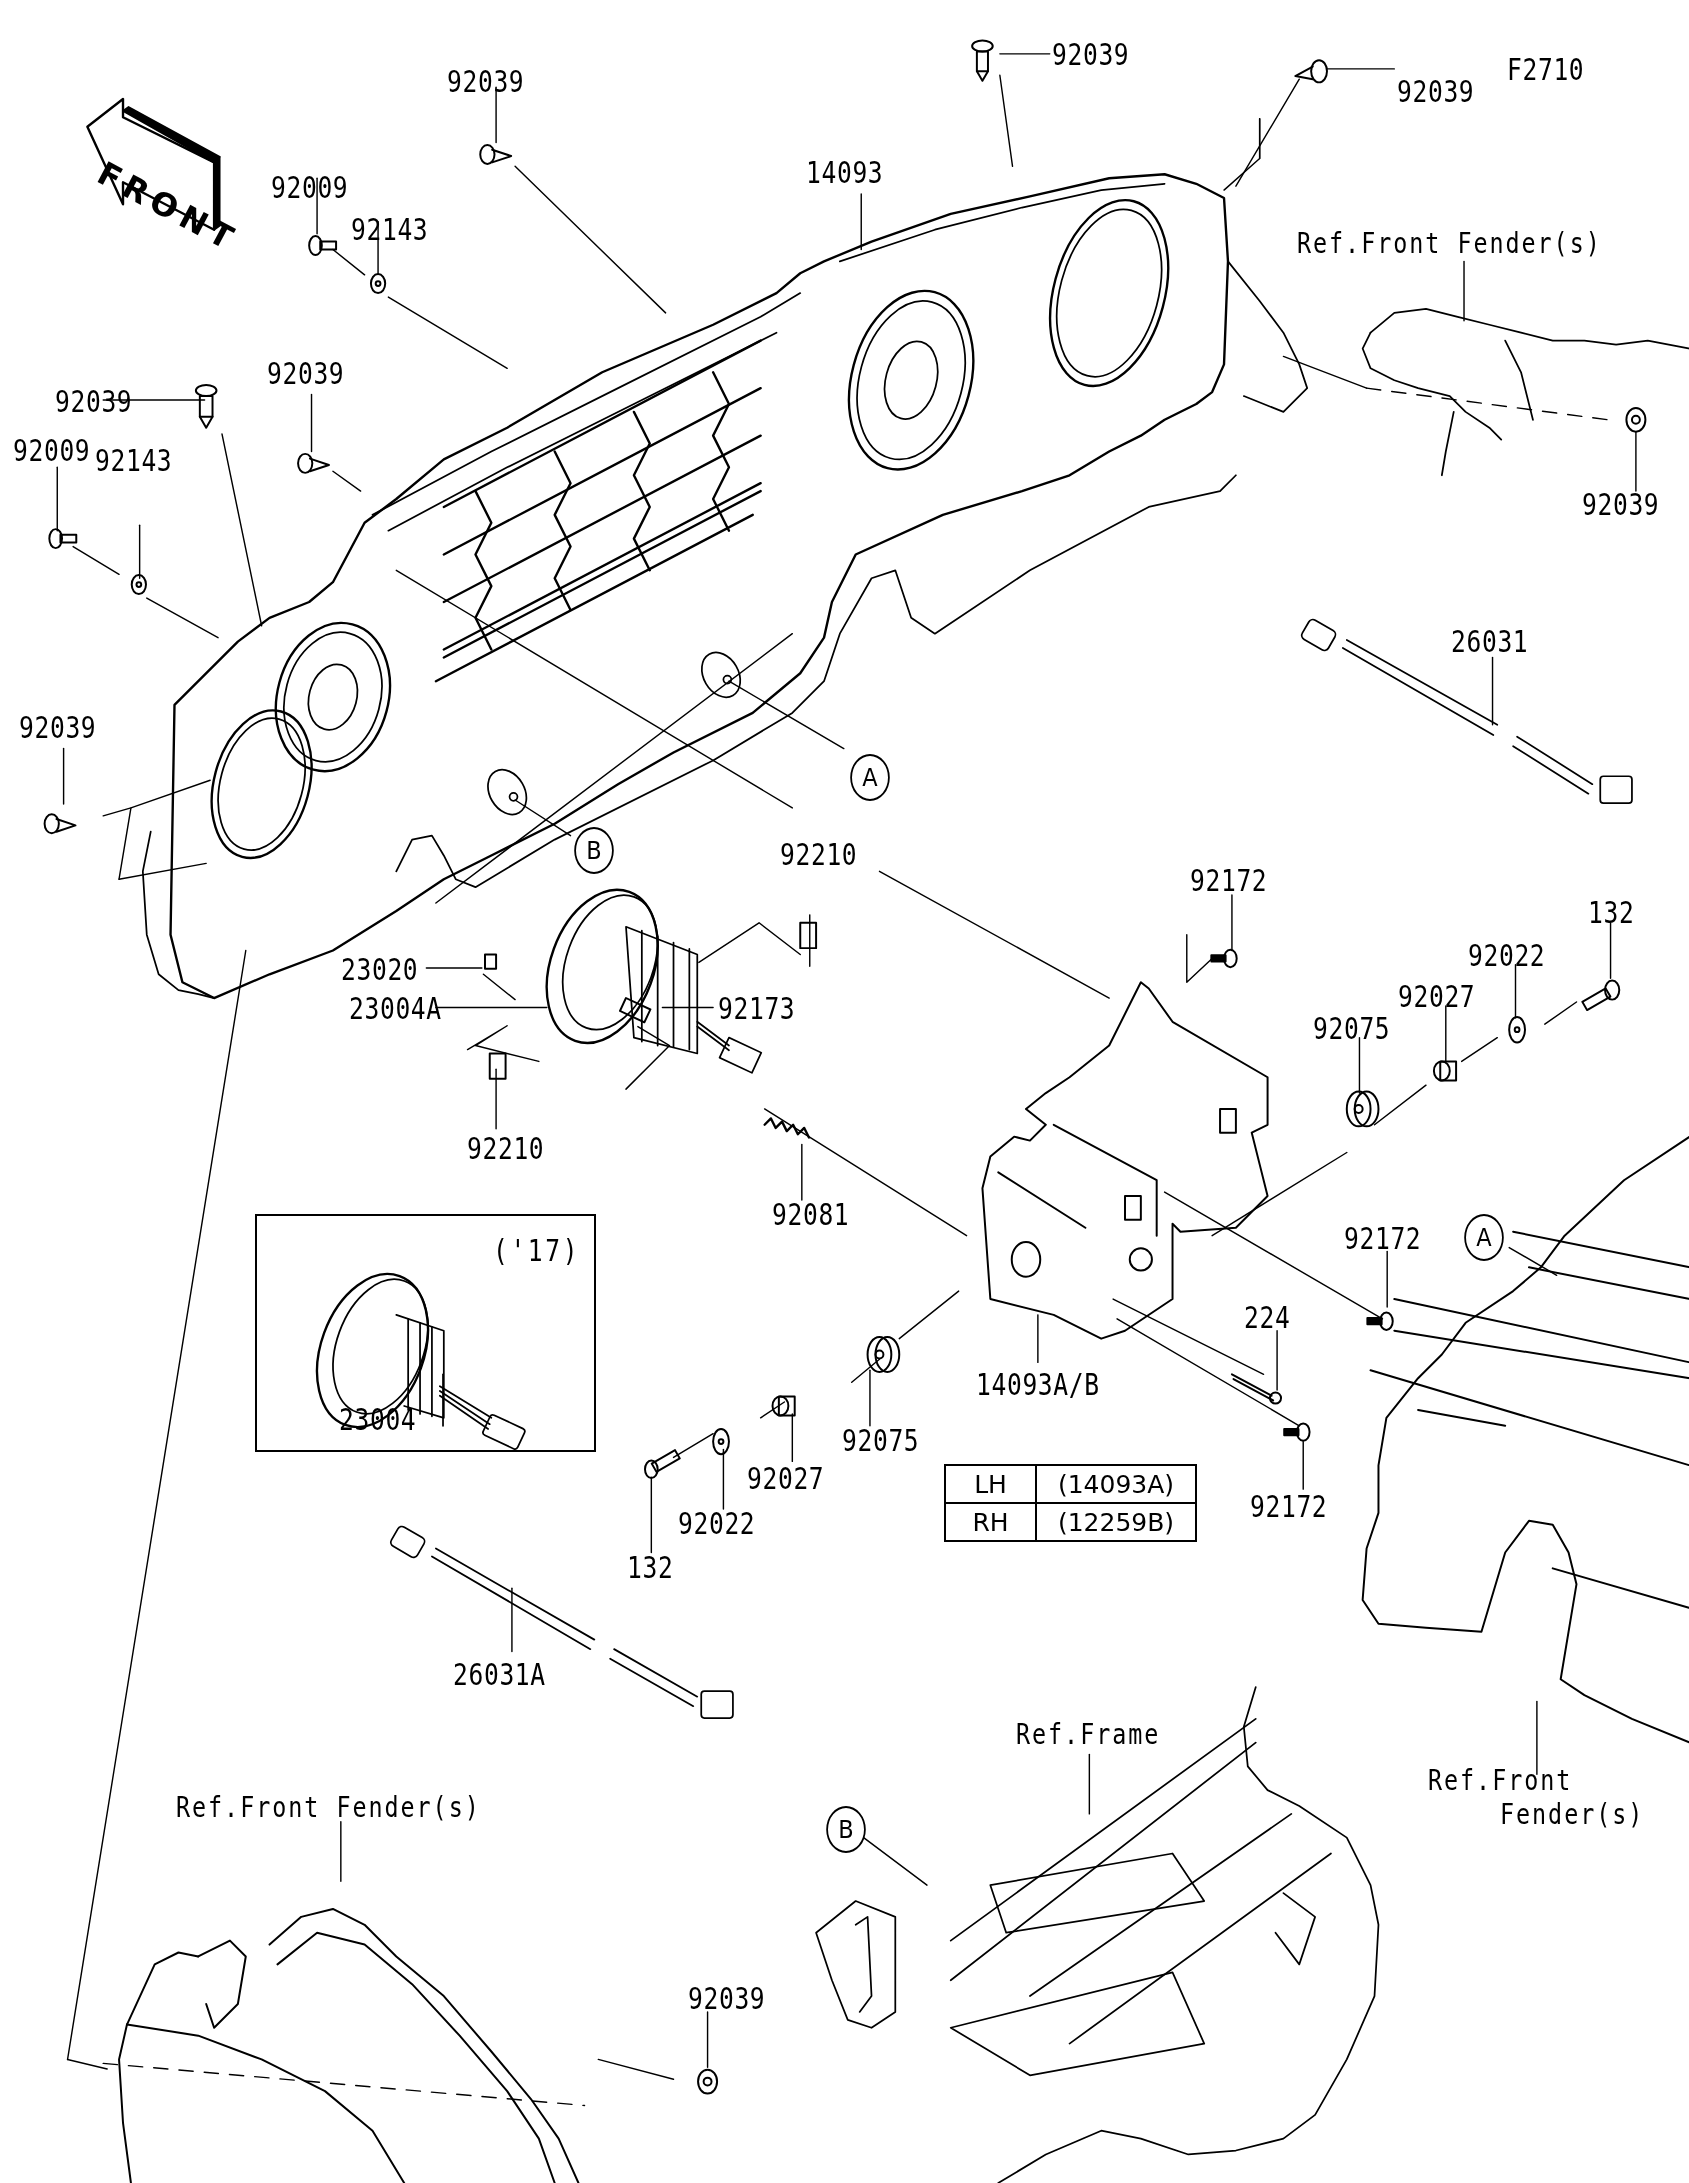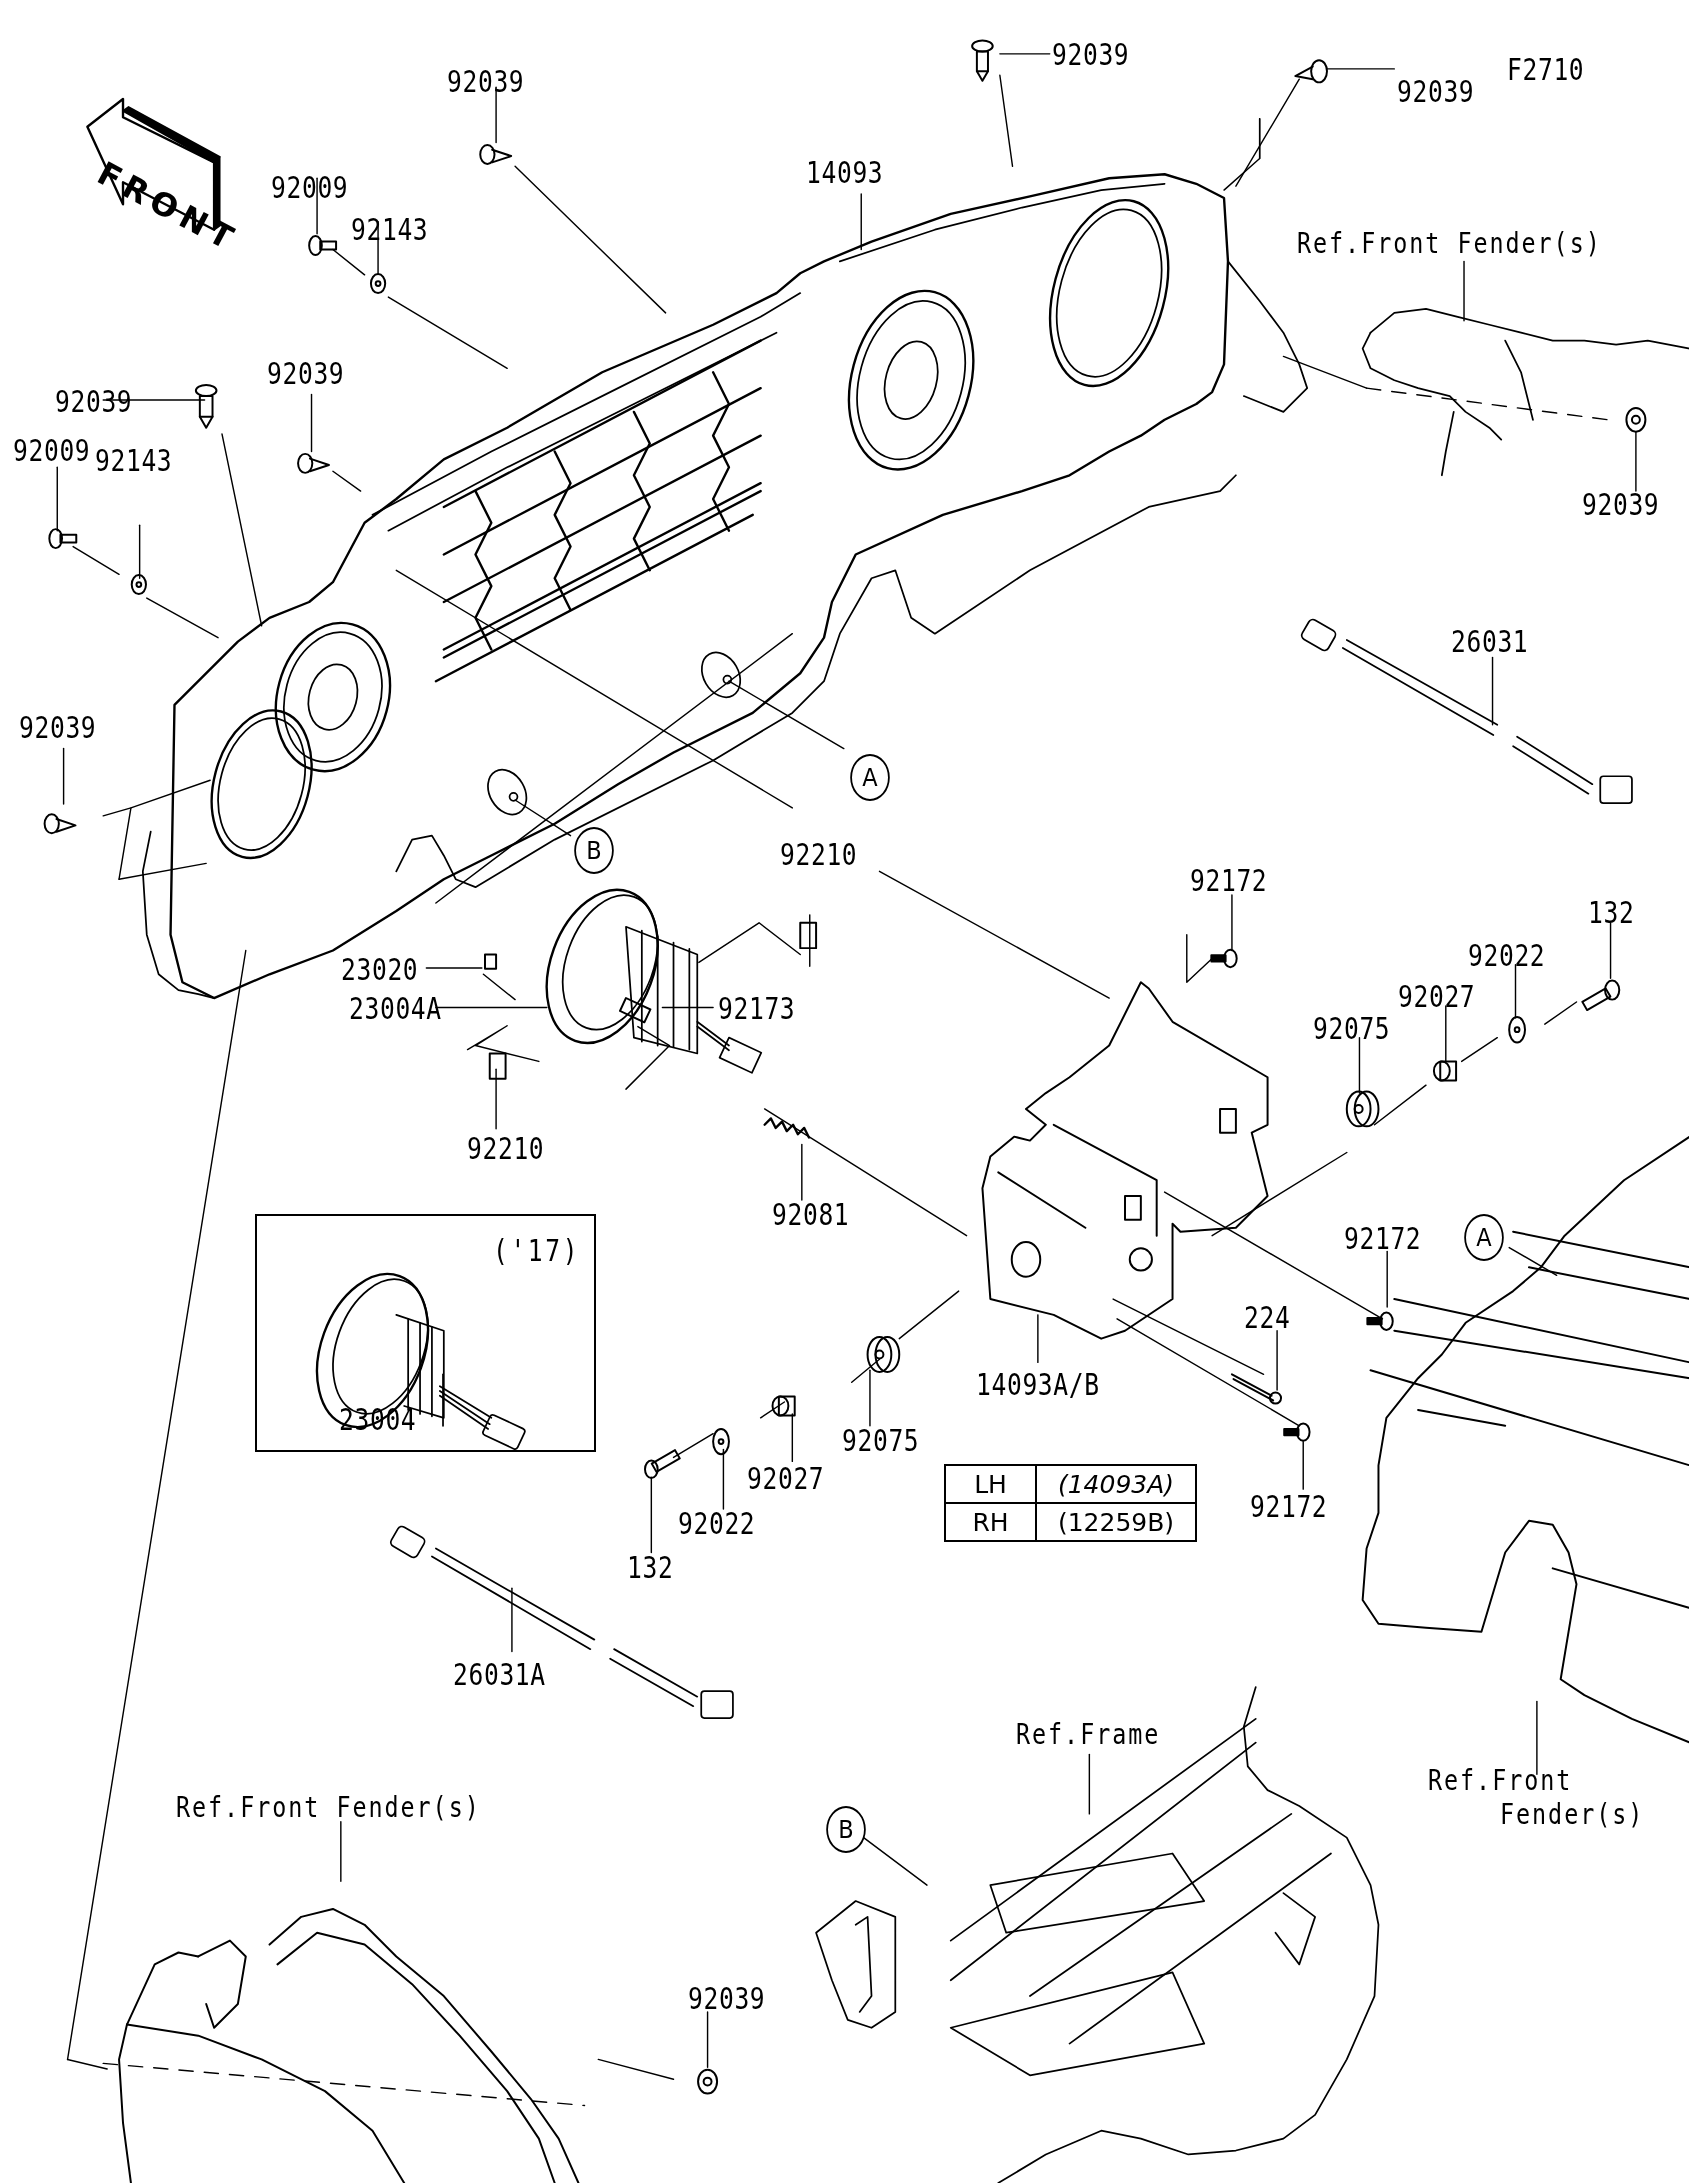--- a/index.html
+++ b/index.html
@@ -498,21 +498,21 @@
   <div class="circ" style="left:824px;top:1806px;">B</div>
 
   <div class="inset-box" style="left:255px;top:1214px;width:337px;height:234px;"></div>
   <div class="lbl" style="left:493px;top:1236px;letter-spacing:3.2px;">('17)</div>
   <div class="lbl" style="left:339px;top:1405px;">23004</div>
 
   <table class="side" style="left:936px;top:1464px;margin-left:8px;">
     <tbody>
         <tr>
       <td style="width:67px;">LH</td>
-      <td style="width:136px;font-style:italic;">(14093A)</td>
+      <td style="width:136px;">(14093A)</td>
     </tr>
     <tr>
       <td>RH</td>
       <td>(12259B)</td>
     </tr>
   </tbody>
     </table>
 
 </div>
 

